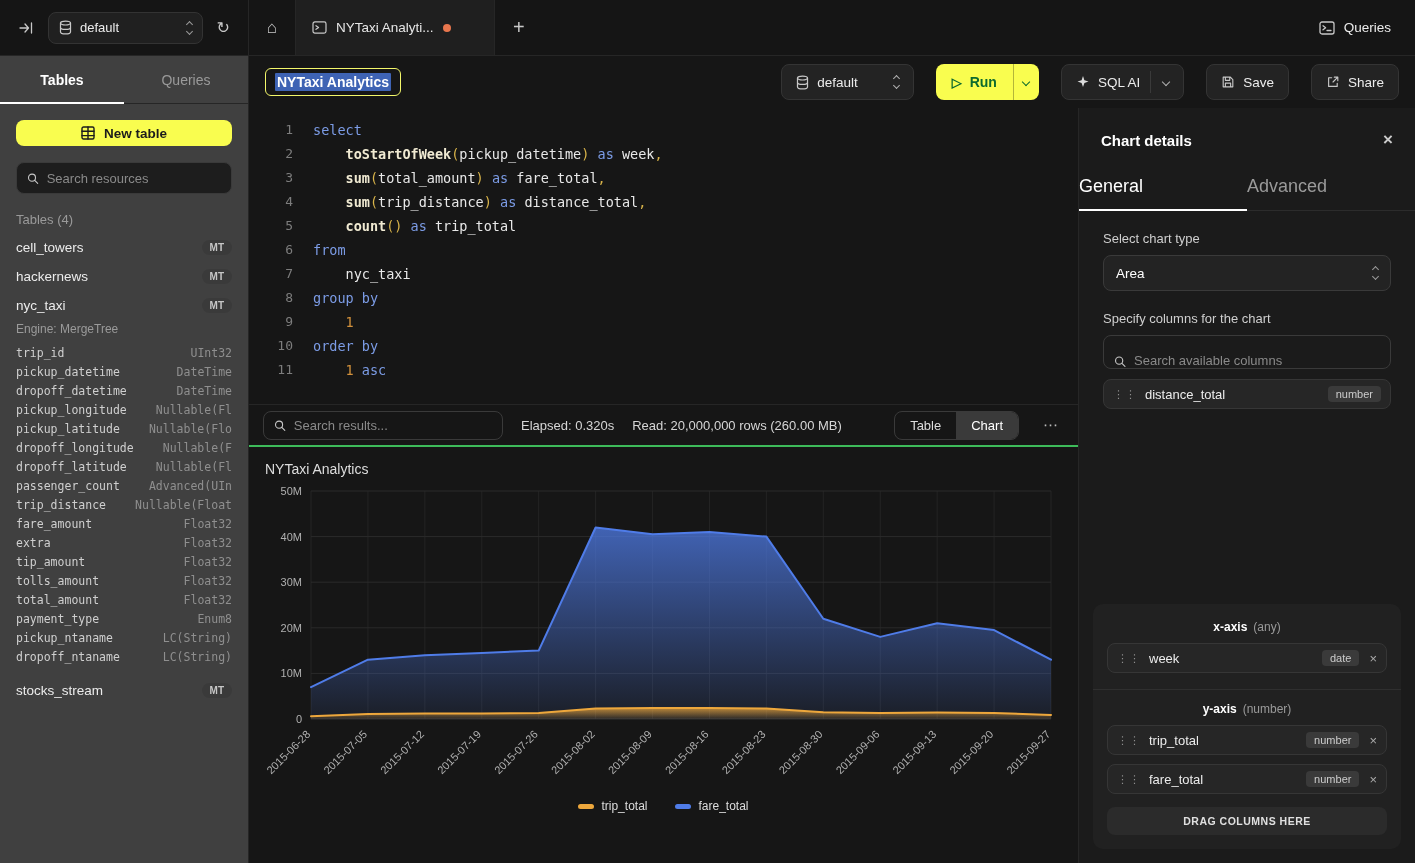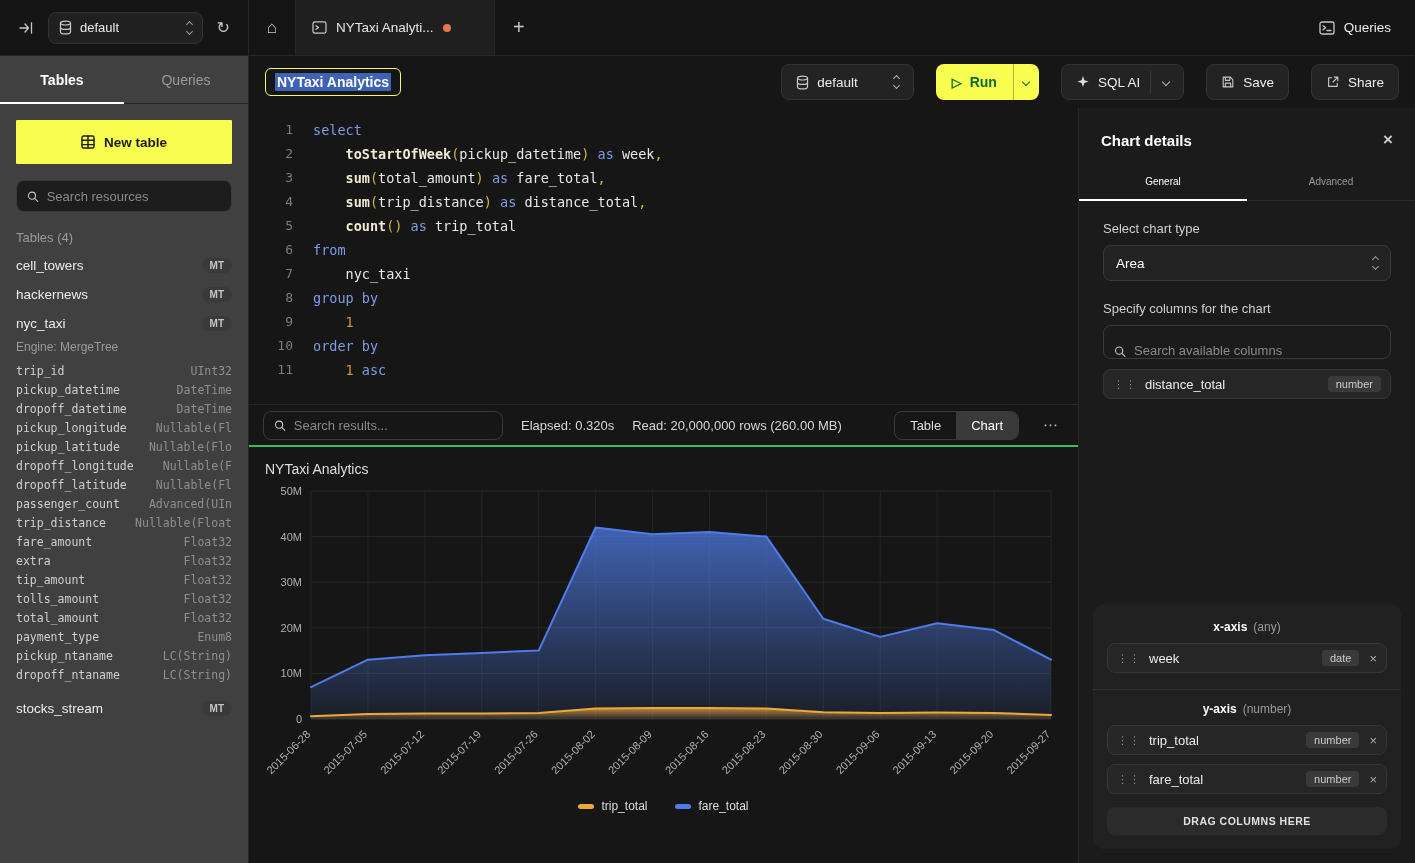--- a/index.html
+++ b/index.html
@@ -24,21 +24,21 @@
   .updown{display:inline-flex;flex-direction:column;align-items:center;gap:2px;margin-left:auto;color:#9a9a9a}
   .updown .chev{width:5px;height:5px;border-width:1.3px}
 
   
   .body{flex:1;display:flex;min-height:0}
   .sidebar{flex:0 0 249px;width:249px;border-right:1px solid #262626;background:#404040;display:flex;flex-direction:column;overflow:hidden}
   .side-tabs{display:flex;border-bottom:1px solid #262626;flex:0 0 48px}
   .side-tab{flex:1;display:flex;align-items:center;justify-content:center;font-size:14px;color:#9a9a9a;position:relative;cursor:pointer}
   .side-tab.active{color:#fff;font-weight:600}
   .side-tab.active::after{content:"";position:absolute;left:0;right:0;bottom:-1px;height:2px;background:#fff}
-  .new-table{margin:16px;height:44px;background:#f9fd4f;color:#1c1c1c;border-radius:1px;display:flex;align-items:center;justify-content:center;gap:9px;font-size:13.5px;font-weight:600;cursor:pointer}
+  .new-table{margin:16px;height:26px;background:#f9fd4f;color:#1c1c1c;border-radius:8px;display:flex;align-items:center;justify-content:center;gap:9px;font-size:13.5px;font-weight:600;cursor:pointer}
   .side-search{margin:0 16px;height:32px;border:1px solid #3a3a3a;border-radius:8px;display:flex;align-items:center;gap:8px;padding:0 10px;background:#1d1d1d}
   input{background:transparent;border:none;outline:none;color:#ddd;font-size:13px;width:100%;font-family:inherit}
   input::placeholder{color:#8a8a8a}
   .section-label{margin:18px 16px 6px;font-size:13px;color:#9a9a9a}
   .table-row{display:flex;align-items:center;justify-content:space-between;padding:7px 16px;font-size:13.5px;color:#ececec;cursor:pointer}
   .table-row.gap-top{margin-top:10px}
   .mt-badge{background:#3a3a3a;border-radius:9px;padding:2px 8px;font-size:10px;font-weight:700;color:#c6c6c6}
   .engine{padding:2px 16px 7px;font-size:12px;color:#9a9a9a}
   .col-row{display:flex;justify-content:space-between;padding:2.5px 16px;font-family:"DejaVu Sans Mono",monospace;font-size:11.5px}
   .col-row .cn{color:#cfcfcf}
@@ -87,21 +87,21 @@
   svg text{font-family:"Liberation Sans",sans-serif}
   .legend{display:flex;justify-content:center;gap:28px;margin-top:0}
   .legend-item{display:flex;align-items:center;gap:7px;font-size:12px;color:#ddd;cursor:pointer}
   .swatch{width:16px;height:5px;border-radius:2.5px;display:inline-block}
 
   
   .right-panel{flex:0 0 337px;width:337px;border-left:1px solid #262626;background:#1b1b1b;display:flex;flex-direction:column;overflow:hidden}
   .panel-header{display:flex;justify-content:space-between;align-items:center;padding:22px 22px 16px;font-weight:700;font-size:15px;color:#fff}
   .close-x{color:#ccc;font-size:17px;cursor:pointer}
   .panel-tabs{display:flex;border-bottom:1px solid #2c2c2c}
-  .panel-tab{flex:1;text-align:center;padding:10px 0 13px;font-size:10px;color:#9a9a9a;position:relative;cursor:pointer}
+  .panel-tab{flex:1;padding:10px 0 13px;font-size:18px;color:#9a9a9a;position:relative;cursor:pointer}
   .panel-tab.active{color:#fff}
   .panel-tab.active::after{content:"";position:absolute;left:0;right:0;bottom:-1px;height:2px;background:#fff}
   .panel-label{font-size:13px;color:#cfcfcf;margin:20px 24px 9px}
   .select{margin:0 24px;height:36px;border:1px solid #3a3a3a;border-radius:8px;background:#232323;display:flex;align-items:center;padding:0 12px;font-size:13.5px;color:#fff;cursor:pointer}
   .panel-search{margin:0 24px;height:34px;border:1px solid #3a3a3a;border-radius:8px;display:flex;align-items:flex-end;gap:8px;padding:0 10px}
   .col-item{height:30px;display:flex;align-items:center;gap:8px;background:#262626;border:1px solid #363636;border-radius:8px;padding:0 9px;font-size:13px;color:#ececec;cursor:grab}
   .avail .col-item{margin:10px 24px 0}
   .drag{color:#8f8f8f;letter-spacing:1px;font-size:11px}
   .flex1{flex:1}
   .badge{background:#3a3a3a;border-radius:4px;padding:2px 8px;font-size:11px;color:#ccc}

